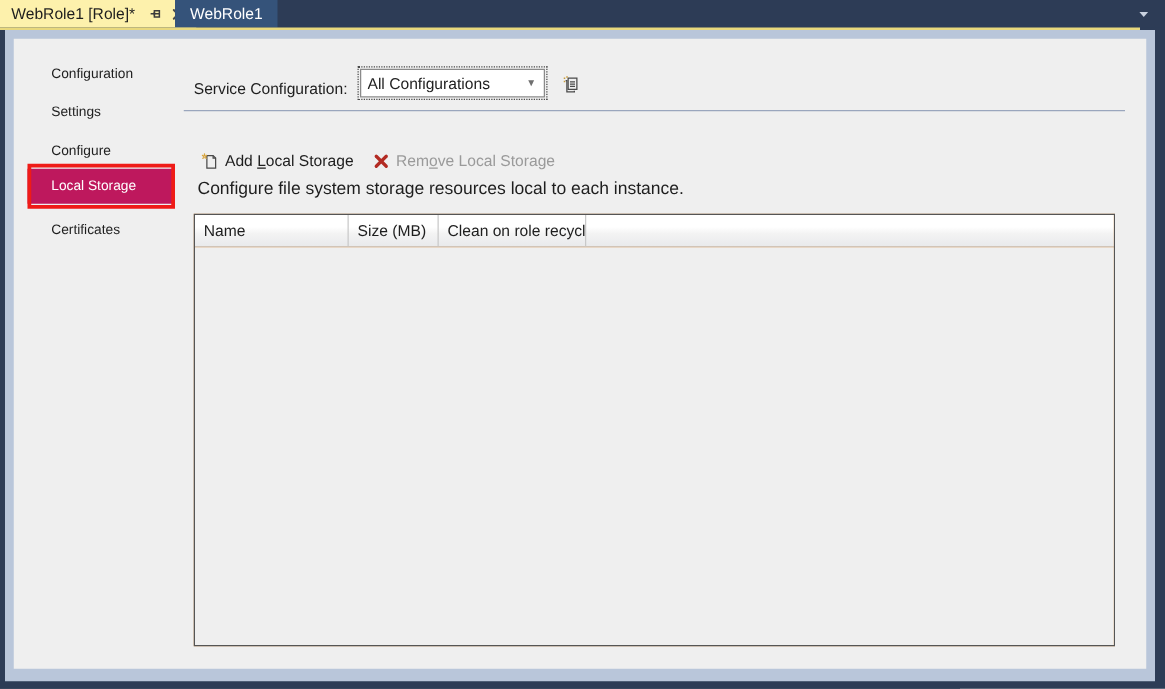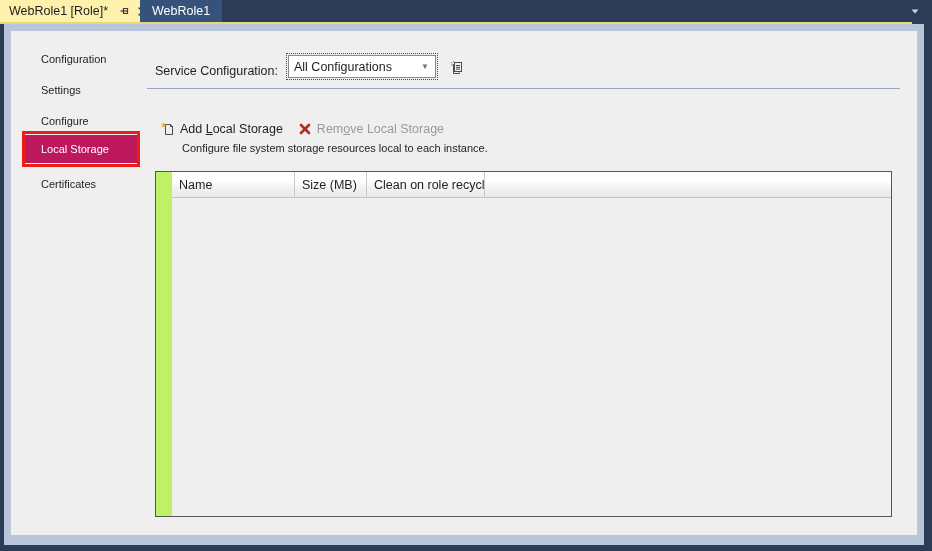--- a/index.html
+++ b/index.html
@@ -212,34 +212,32 @@
   }
   .tb-button.enabled { color: #1e1e1e; }
   .tb-button.disabled { color: #9a9a9a; }
   #tb-remove { margin-left: 14px; }
   .acckey { text-decoration: underline; }
 
   
   #description {
     position: absolute;
     left: 158px; top: 142px;
-    font-size: 11px;
-    color: #1e1e1e;
-    margin-left: 24px;
+    font-size: 14px;
+    color: #1e1e1e;
   }
 
   
   #grid {
     position: absolute;
     left: 155px; top: 171px;
     width: 737px; height: 346px;
     border: 1px solid #555555;
     box-sizing: border-box;
-    background: #bef264;
-    padding-left: 16px;
+    background: #fdba74;
   }
   #grid-header {
     display: flex;
     height: 25px;
     background: linear-gradient(to bottom, #ffffff 0%, #ffffff 38%, #f3f3f3 60%, #e9eaec 100%);
     border-bottom: 1px solid #c3c3c3;
   }
   .gh-cell {
     display: flex;
     align-items: center;

